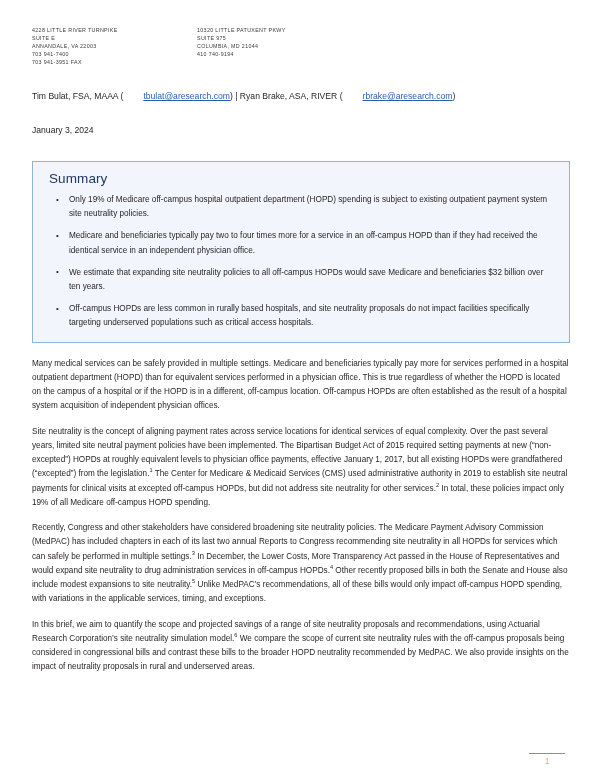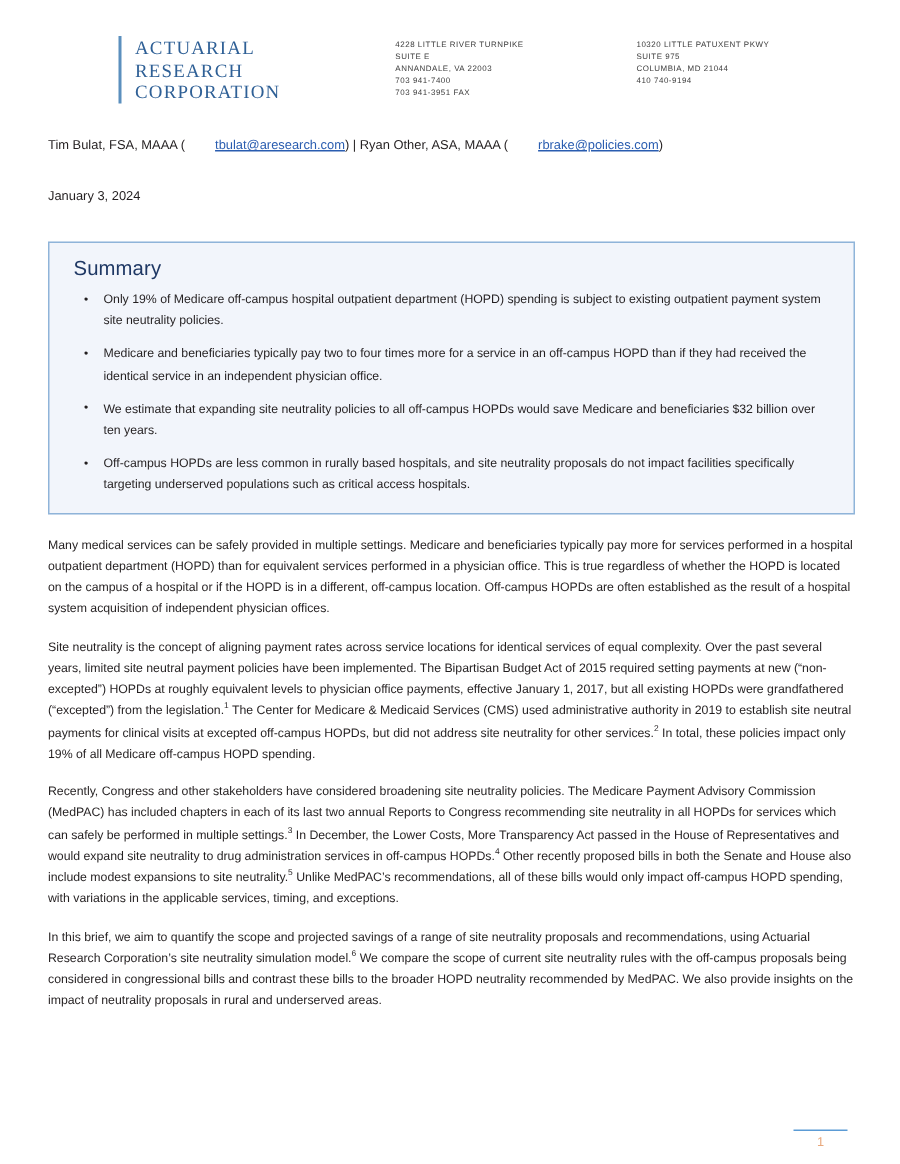--- a/index.html
+++ b/index.html
@@ -168,48 +168,40 @@
     font-size: 8.5px;
     color: #e8a87c;
   }
 </style>
 </head>
 <body>
 
 <div class="page">
 
   <div class="letterhead">
-    <div class="logo-block">
-      <div class="logo-bar"></div>
-      <div class="logo-text">
-        <div>ACTUARIAL</div>
-        <div>RESEARCH</div>
-        <div>CORPORATION</div>
-      </div>
-    </div>
 
     <div class="addr addr-1">
       <div>4228 LITTLE RIVER TURNPIKE</div>
       <div>SUITE E</div>
       <div>ANNANDALE, VA 22003</div>
       <div>703 941-7400</div>
       <div>703 941-3951 FAX</div>
     </div>
 
     <div class="addr addr-2">
       <div>10320 LITTLE PATUXENT PKWY</div>
       <div>SUITE 975</div>
       <div>COLUMBIA, MD 21044</div>
       <div>410 740-9194</div>
     </div>
   </div>
 
 
   <div class="byline">
-    <span>Tim Bulat, FSA, MAAA</span><span> (</span><a href="#">tbulat@aresearch.com</a><span>)</span><span> | </span><span>Ryan Other, ASA, MAAA</span><span> (</span><a href="#">rbrake@policies.com</a><span>)</span>
+    <span>Tim Bulat, FSA, MAAA</span><span> (</span><a href="#">tbulat@aresearch.com</a><span>)</span><span> | </span><span>Ryan Brake, ASA, RIVER</span><span> (</span><a href="#">rbrake@aresearch.com</a><span>)</span>
   </div>
 
   <div class="docdate">January 3, 2024</div>
 
   <div class="summary-box">
     <h2 class="summary-title">Summary</h2>
     <ul class="bullets">
       <li>Only 19% of Medicare off-campus hospital outpatient department (HOPD) spending is subject to existing outpatient payment system site neutrality policies.</li>
       <li>Medicare and beneficiaries typically pay two to four times more for a service in an off-campus HOPD than if they had received the identical service in an independent physician office.</li>
       <li>We estimate that expanding site neutrality policies to all off-campus HOPDs would save Medicare and beneficiaries $32 billion over ten years.</li>

